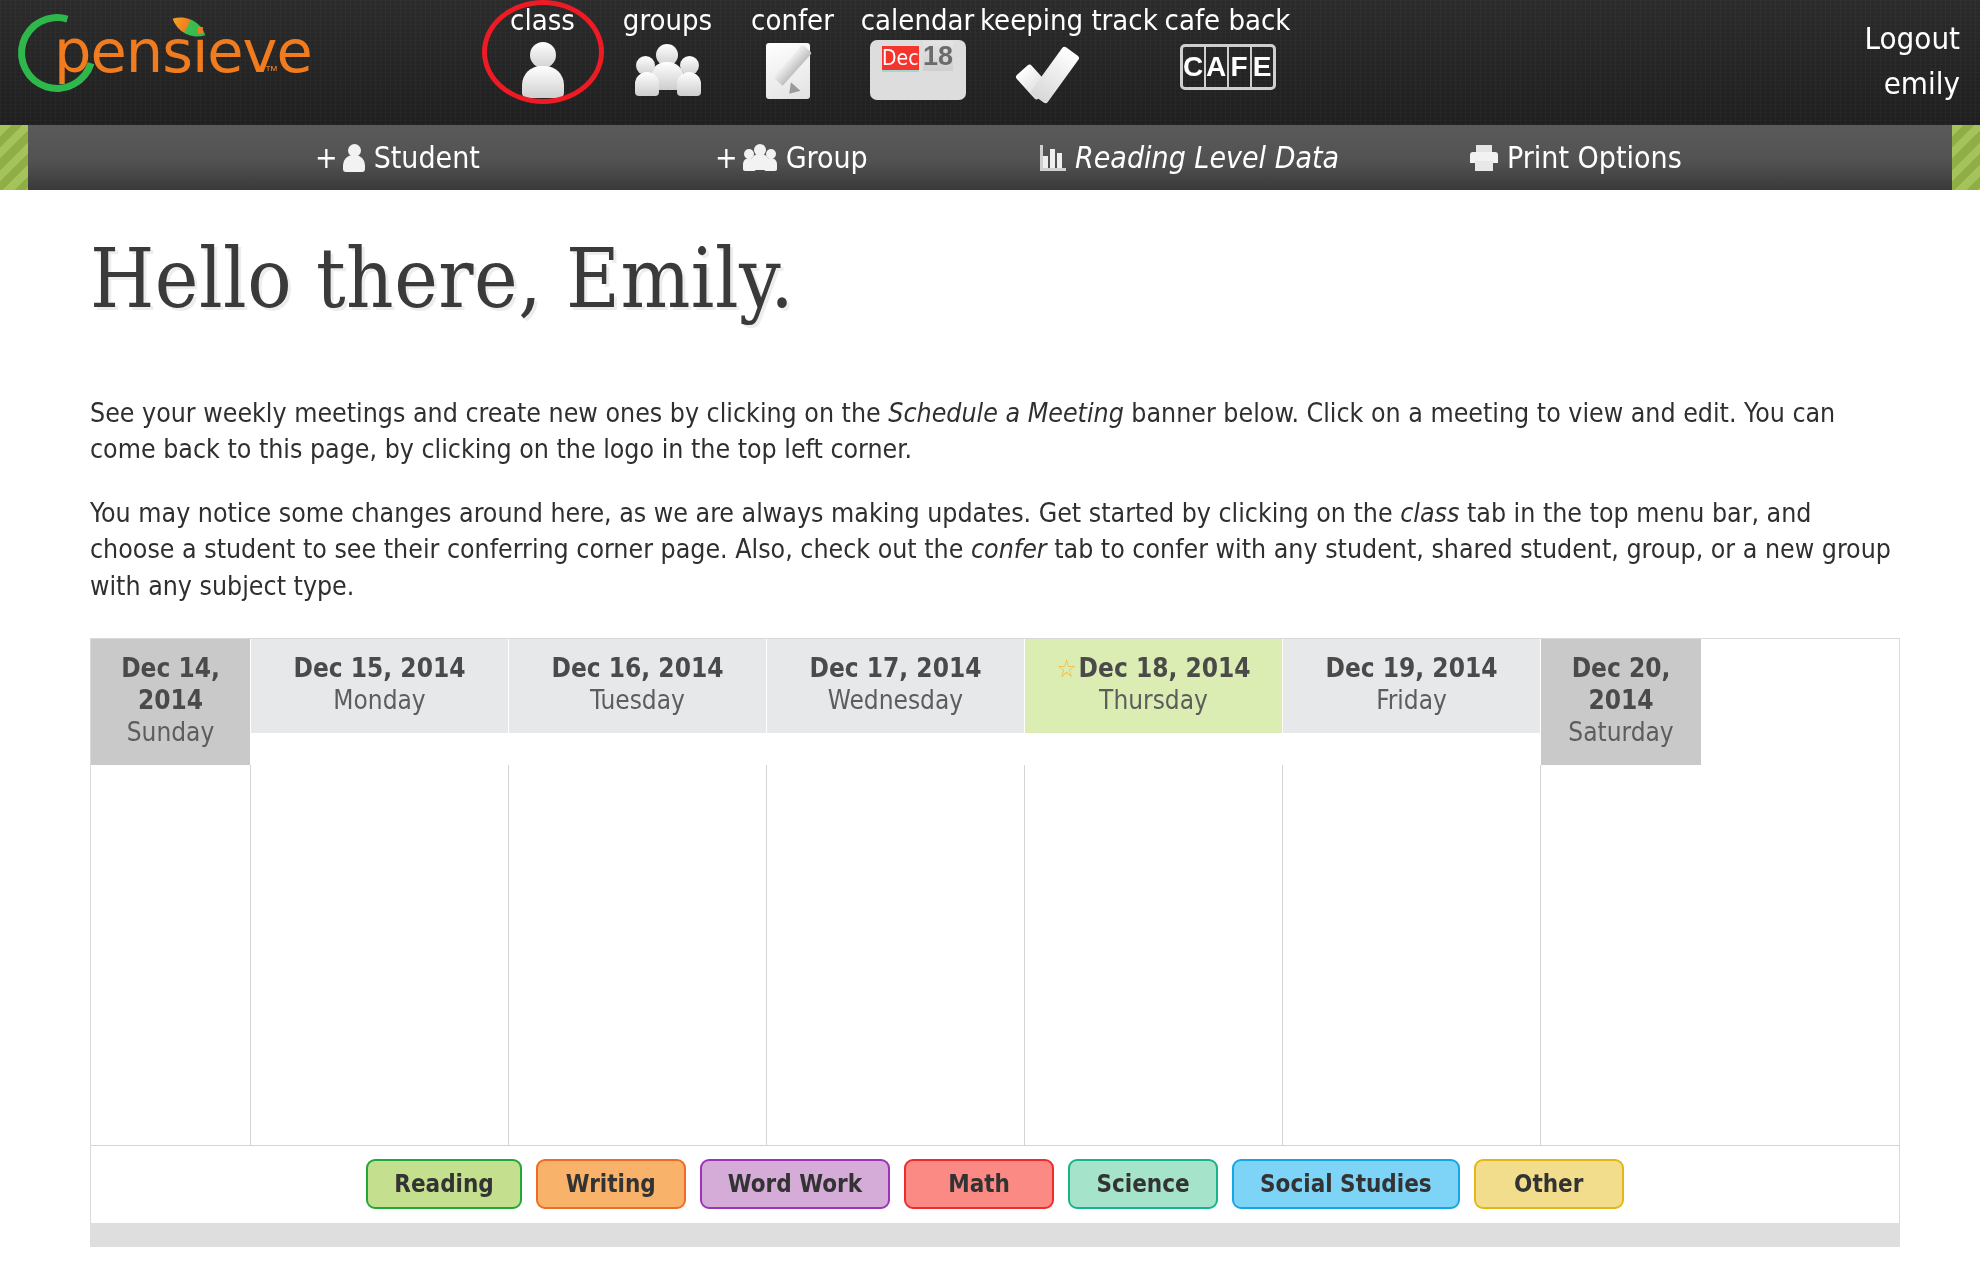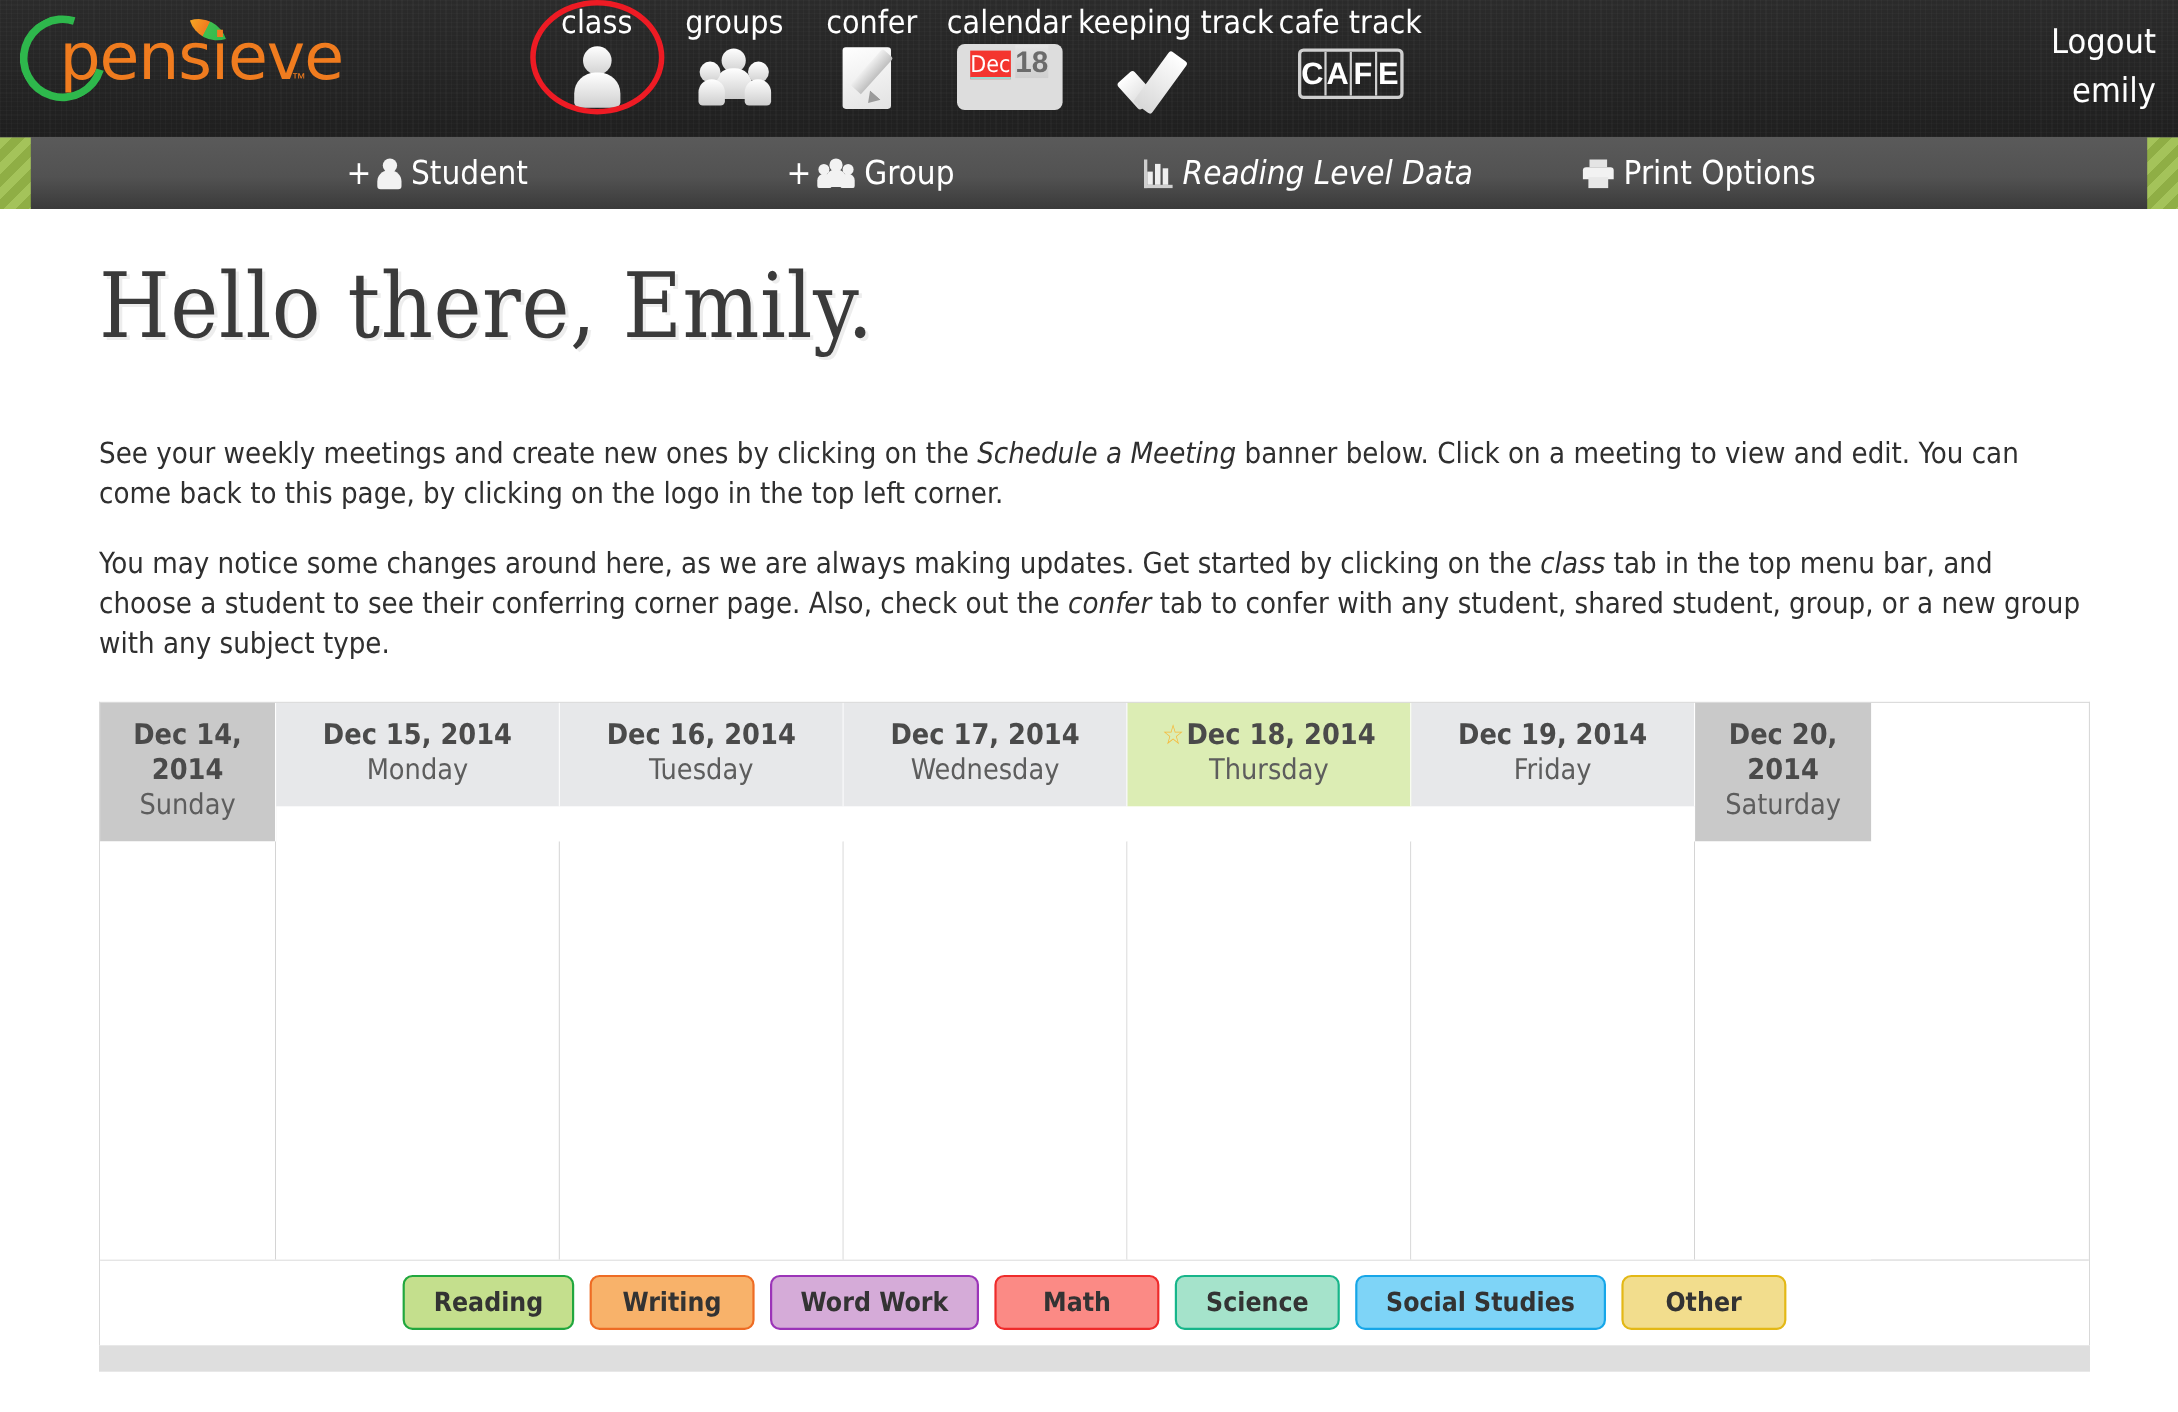--- a/index.html
+++ b/index.html
@@ -209,21 +209,21 @@
   .tool {
     display:flex; align-items:center; gap:9px;
     color:#ffffff; cursor:pointer;
     font-family:"DejaVu Sans Condensed","Liberation Sans",sans-serif;
     font-size:30px;
     white-space:nowrap;
   }
   .tool.t1 { position:absolute; left:315px; }
   .tool.t2 { position:absolute; left:715px; }
   .tool.t3 { position:absolute; left:1040px;font-style:italic; }
-  .tool.t4 { position:absolute; left:1439px; }
+  .tool.t4 { position:absolute; left:1470px; }
   .plus { font-size:30px; margin-right:-4px; }
 
   .mini-person { position:relative; width:22px; height:28px; display:inline-block; }
   .mini-person i { position:absolute; left:5px; top:0; width:13px; height:13px; border-radius:50%; background:#f2f2f2; }
   .mini-person b { position:absolute; left:0; bottom:0; width:22px; height:17px; border-radius:10px 10px 3px 3px; background:#f2f2f2; }
 
   .mini-group { position:relative; width:34px; height:28px; display:inline-block; }
   .mini-group span { position:absolute; background:#f2f2f2; }
   .mini-group .h { border-radius:50%; }
   .mini-group .h1 { left:11px; top:0;  width:12px; height:12px; }
@@ -396,21 +396,21 @@
       <span class="nav-label">keeping track</span>
       <span class="nav-ico">
         <span class="ic-check">
             <span class="s1"></span>
             <span class="s2"></span>
           </span>
       </span>
     </div>
 
     <div class="nav-item wide">
-      <span class="nav-label">cafe track</span>
+      <span class="nav-label">cafe back</span>
       <span class="nav-ico">
         <span class="ic-cafe">
           <b>C</b>
           <b>A</b>
           <b>F</b>
           <b>E</b>
         </span>
       </span>
     </div>
 

